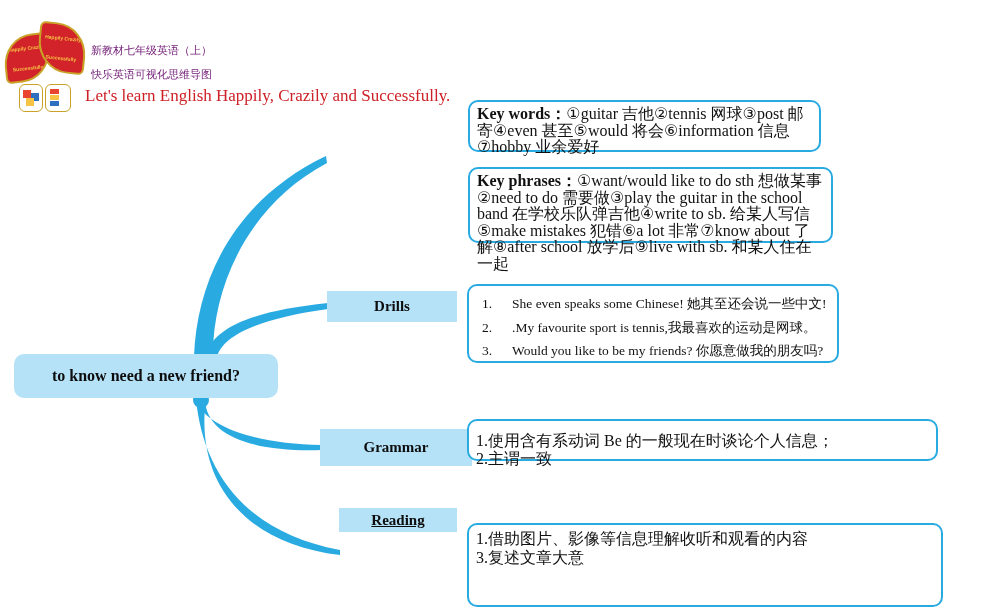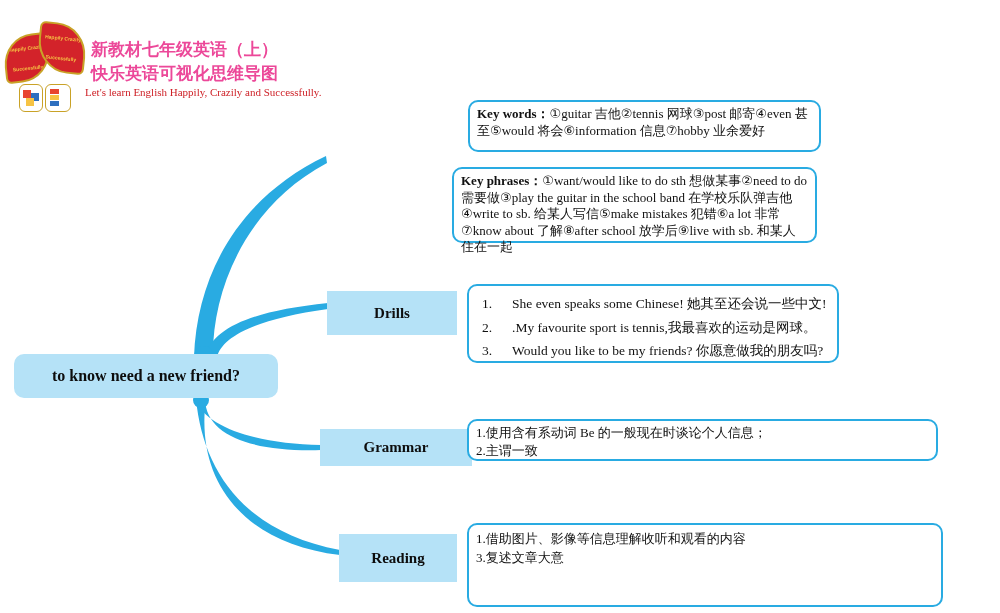--- a/index.html
+++ b/index.html
@@ -22,43 +22,43 @@
   .mini-cube .sq1{left:3px;top:5px;background:#E8442F;}
   .mini-cube .sq2{left:11px;top:8px;background:#2E6FBF;}
   .mini-cube .sq3{left:6px;top:13px;background:#F6C344;}
   .mini-cards{left:45px;top:84px;width:24px;height:26px;}
   .mini-cards .bar{position:absolute;left:4px;width:9px;height:5px;}
   .mini-cards .b1{top:4px;background:#E8442F;}
   .mini-cards .b2{top:10px;background:#F6C344;}
   .mini-cards .b3{top:16px;background:#2E6FBF;}
 
   .title-cn{position:absolute;left:91px;top:38px;font-family:"Liberation Sans","DejaVu Sans",sans-serif;
-            font-weight:bold;font-size:17px;line-height:24px;color:#ec4899;white-space:nowrap;}
-  .slogan{position:absolute;left:85px;top:86px;font-size:11px;color:#CE2127;white-space:nowrap;}
+            font-weight:normal;font-size:11px;line-height:24px;color:#701a75;white-space:nowrap;}
+  .slogan{position:absolute;left:85px;top:86px;font-size:17px;color:#CE2127;white-space:nowrap;}
 
   
   #curves{position:absolute;left:0;top:0;pointer-events:none;}
 
   .root-node{position:absolute;left:14px;top:354px;width:264px;height:44px;background:#B5E2F7;
              border-radius:10px;display:flex;flex-direction:column;align-items:center;justify-content:center;
              font-weight:bold;font-size:16px;line-height:20px;text-align:center;color:#0d0d0d;}
 
   .branch-label{position:absolute;background:#B5E2F7;display:flex;align-items:center;justify-content:center;
                 font-weight:bold;font-size:15px;color:#0d0d0d;}
   .lbl-vocabulary{left:323px;top:143px;width:134px;height:34px;}
-  .lbl-drills{left:327px;top:291px;width:130px;height:44px;}
+  .lbl-drills{left:327px;top:291px;width:130px;height:31px;}
   .lbl-grammar{left:320px;top:429px;width:152px;height:37px;}
-  .lbl-reading{left:339px;top:534px;width:118px;height:48px;}
+  .lbl-reading{left:339px;top:508px;width:118px;height:24px;text-decoration:underline;}
 
   .content-box{position:absolute;background:#fff;border:2px solid #29ABE2;border-radius:10px;
-               font-size:13px;line-height:16.5px;color:#111;padding:4px 7px;box-sizing:border-box;}
+               font-size:16px;line-height:16.5px;color:#111;padding:4px 7px;box-sizing:border-box;}
   .box-keywords{left:468px;top:100px;width:353px;height:52px;}
-  .box-keyphrases{left:452px;top:167px;width:365px;height:76px;}
+  .box-keyphrases{left:468px;top:167px;width:365px;height:76px;}
   .box-drills{left:467px;top:284px;width:372px;height:79px;font-size:13.5px;}
-  .box-grammar{left:467px;top:419px;width:471px;height:42px;line-height:17.5px;padding-top:3px;}
+  .box-grammar{left:467px;top:419px;width:471px;height:42px;line-height:17.5px;padding-top:11px;}
   .box-reading{left:467px;top:523px;width:476px;height:84px;line-height:19px;}
 
   .content-box b{font-weight:bold;}
   .drill-row{display:flex;line-height:23.5px;}
   .drill-num{width:18px;margin-left:6px;margin-right:12px;flex:none;}
   .box-drills .pad{height:2px;}
 </style>
 </head>
 <body>
 

